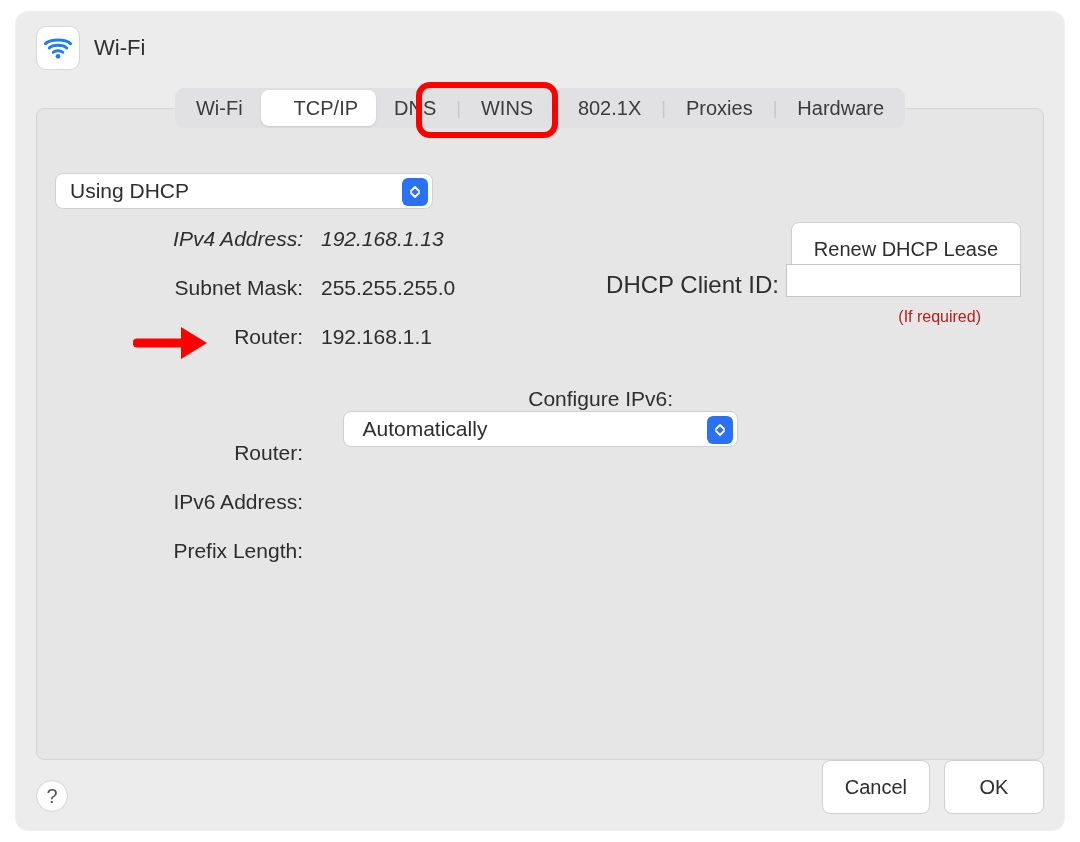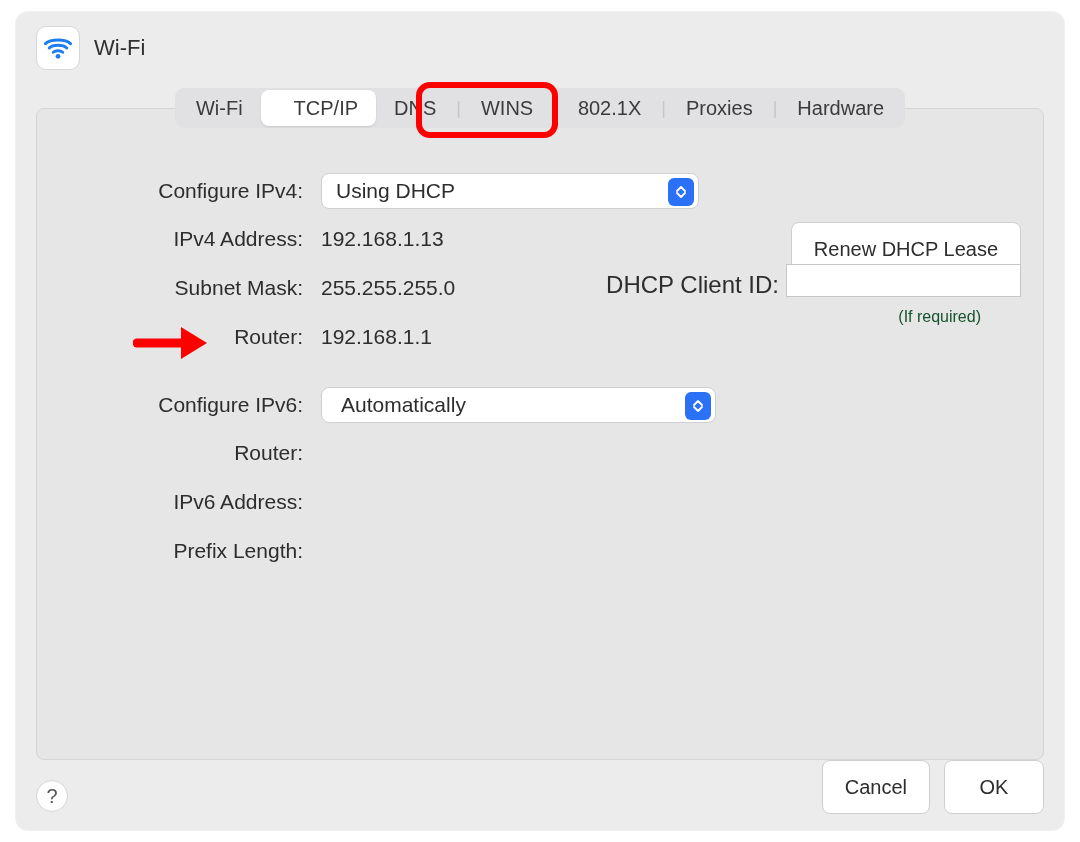--- a/index.html
+++ b/index.html
@@ -195,21 +195,21 @@
       height: 33px;
       background: #ffffff;
       border: 1px solid #c6c6c8;
       border-radius: 0px;
     }
     .dhcp-hint {
       position: absolute;
       right: 62px;
       top: 199px;
       font-size: 16px;
-      color: #14532d;
+      color: #b91c1c;
     }
 
     
     .red-arrow {
       position: absolute;
       left: 117px;
       top: 311px;
       pointer-events: none;
     }
 
@@ -276,36 +276,35 @@
       <div class="tab">Proxies</div>
       <div class="tab-sep">|</div>
       <div class="tab">Hardware</div>
       <div class="tab-highlight"></div>
     </div>
   </div>
 
   <div class="panel">
 
     <div class="row" style="top:64px;">
-      <div class="label">Configure IPv4:</div>
       <div class="gap"></div>
       <div class="select select-ipv4">
         <span>Using DHCP</span>
         <span class="caret">
           <svg width="10" height="6" viewBox="0 0 10 6">
               <path d="M1 5 L5 1 L9 5" stroke="#fff" stroke-width="1.8" fill="none" stroke-linecap="round" stroke-linejoin="round"></path>
             </svg>
           <svg width="10" height="6" viewBox="0 0 10 6">
               <path d="M1 1 L5 5 L9 1" stroke="#fff" stroke-width="1.8" fill="none" stroke-linecap="round" stroke-linejoin="round"></path>
             </svg>
         </span>
       </div>
     </div>
 
-    <div class="row" style="top:118px;">
+    <div class="row" style="top:118px;font-style:italic;">
       <div class="label">IPv4 Address:</div>
       <div class="gap"></div>
       <div class="value">192.168.1.13</div>
     </div>
 
     <div class="btn btn-renew">Renew DHCP Lease</div>
 
     <div class="row" style="top:167px;">
       <div class="label">Subnet Mask:</div>
       <div class="gap"></div>
@@ -315,21 +314,21 @@
     <div class="dhcp-id-label">DHCP Client ID:</div>
     <input class="dhcp-id-input" value="" style="">
     <div class="dhcp-hint">(If required)</div>
 
     <div class="row" style="top:216px;">
       <div class="label">Router:</div>
       <div class="gap"></div>
       <div class="value">192.168.1.1</div>
     </div>
 
-    <div class="row" style="top:278px;">
+    <div class="row" style="top:278px;flex-direction:column;">
       <div class="label">Configure IPv6:</div>
       <div class="gap"></div>
       <div class="select select-ipv6">
         <span>Automatically</span>
         <span class="caret">
           <svg width="10" height="6" viewBox="0 0 10 6">
               <path d="M1 5 L5 1 L9 5" stroke="#fff" stroke-width="1.8" fill="none" stroke-linecap="round" stroke-linejoin="round"></path>
             </svg>
           <svg width="10" height="6" viewBox="0 0 10 6">
               <path d="M1 1 L5 5 L9 1" stroke="#fff" stroke-width="1.8" fill="none" stroke-linecap="round" stroke-linejoin="round"></path>

